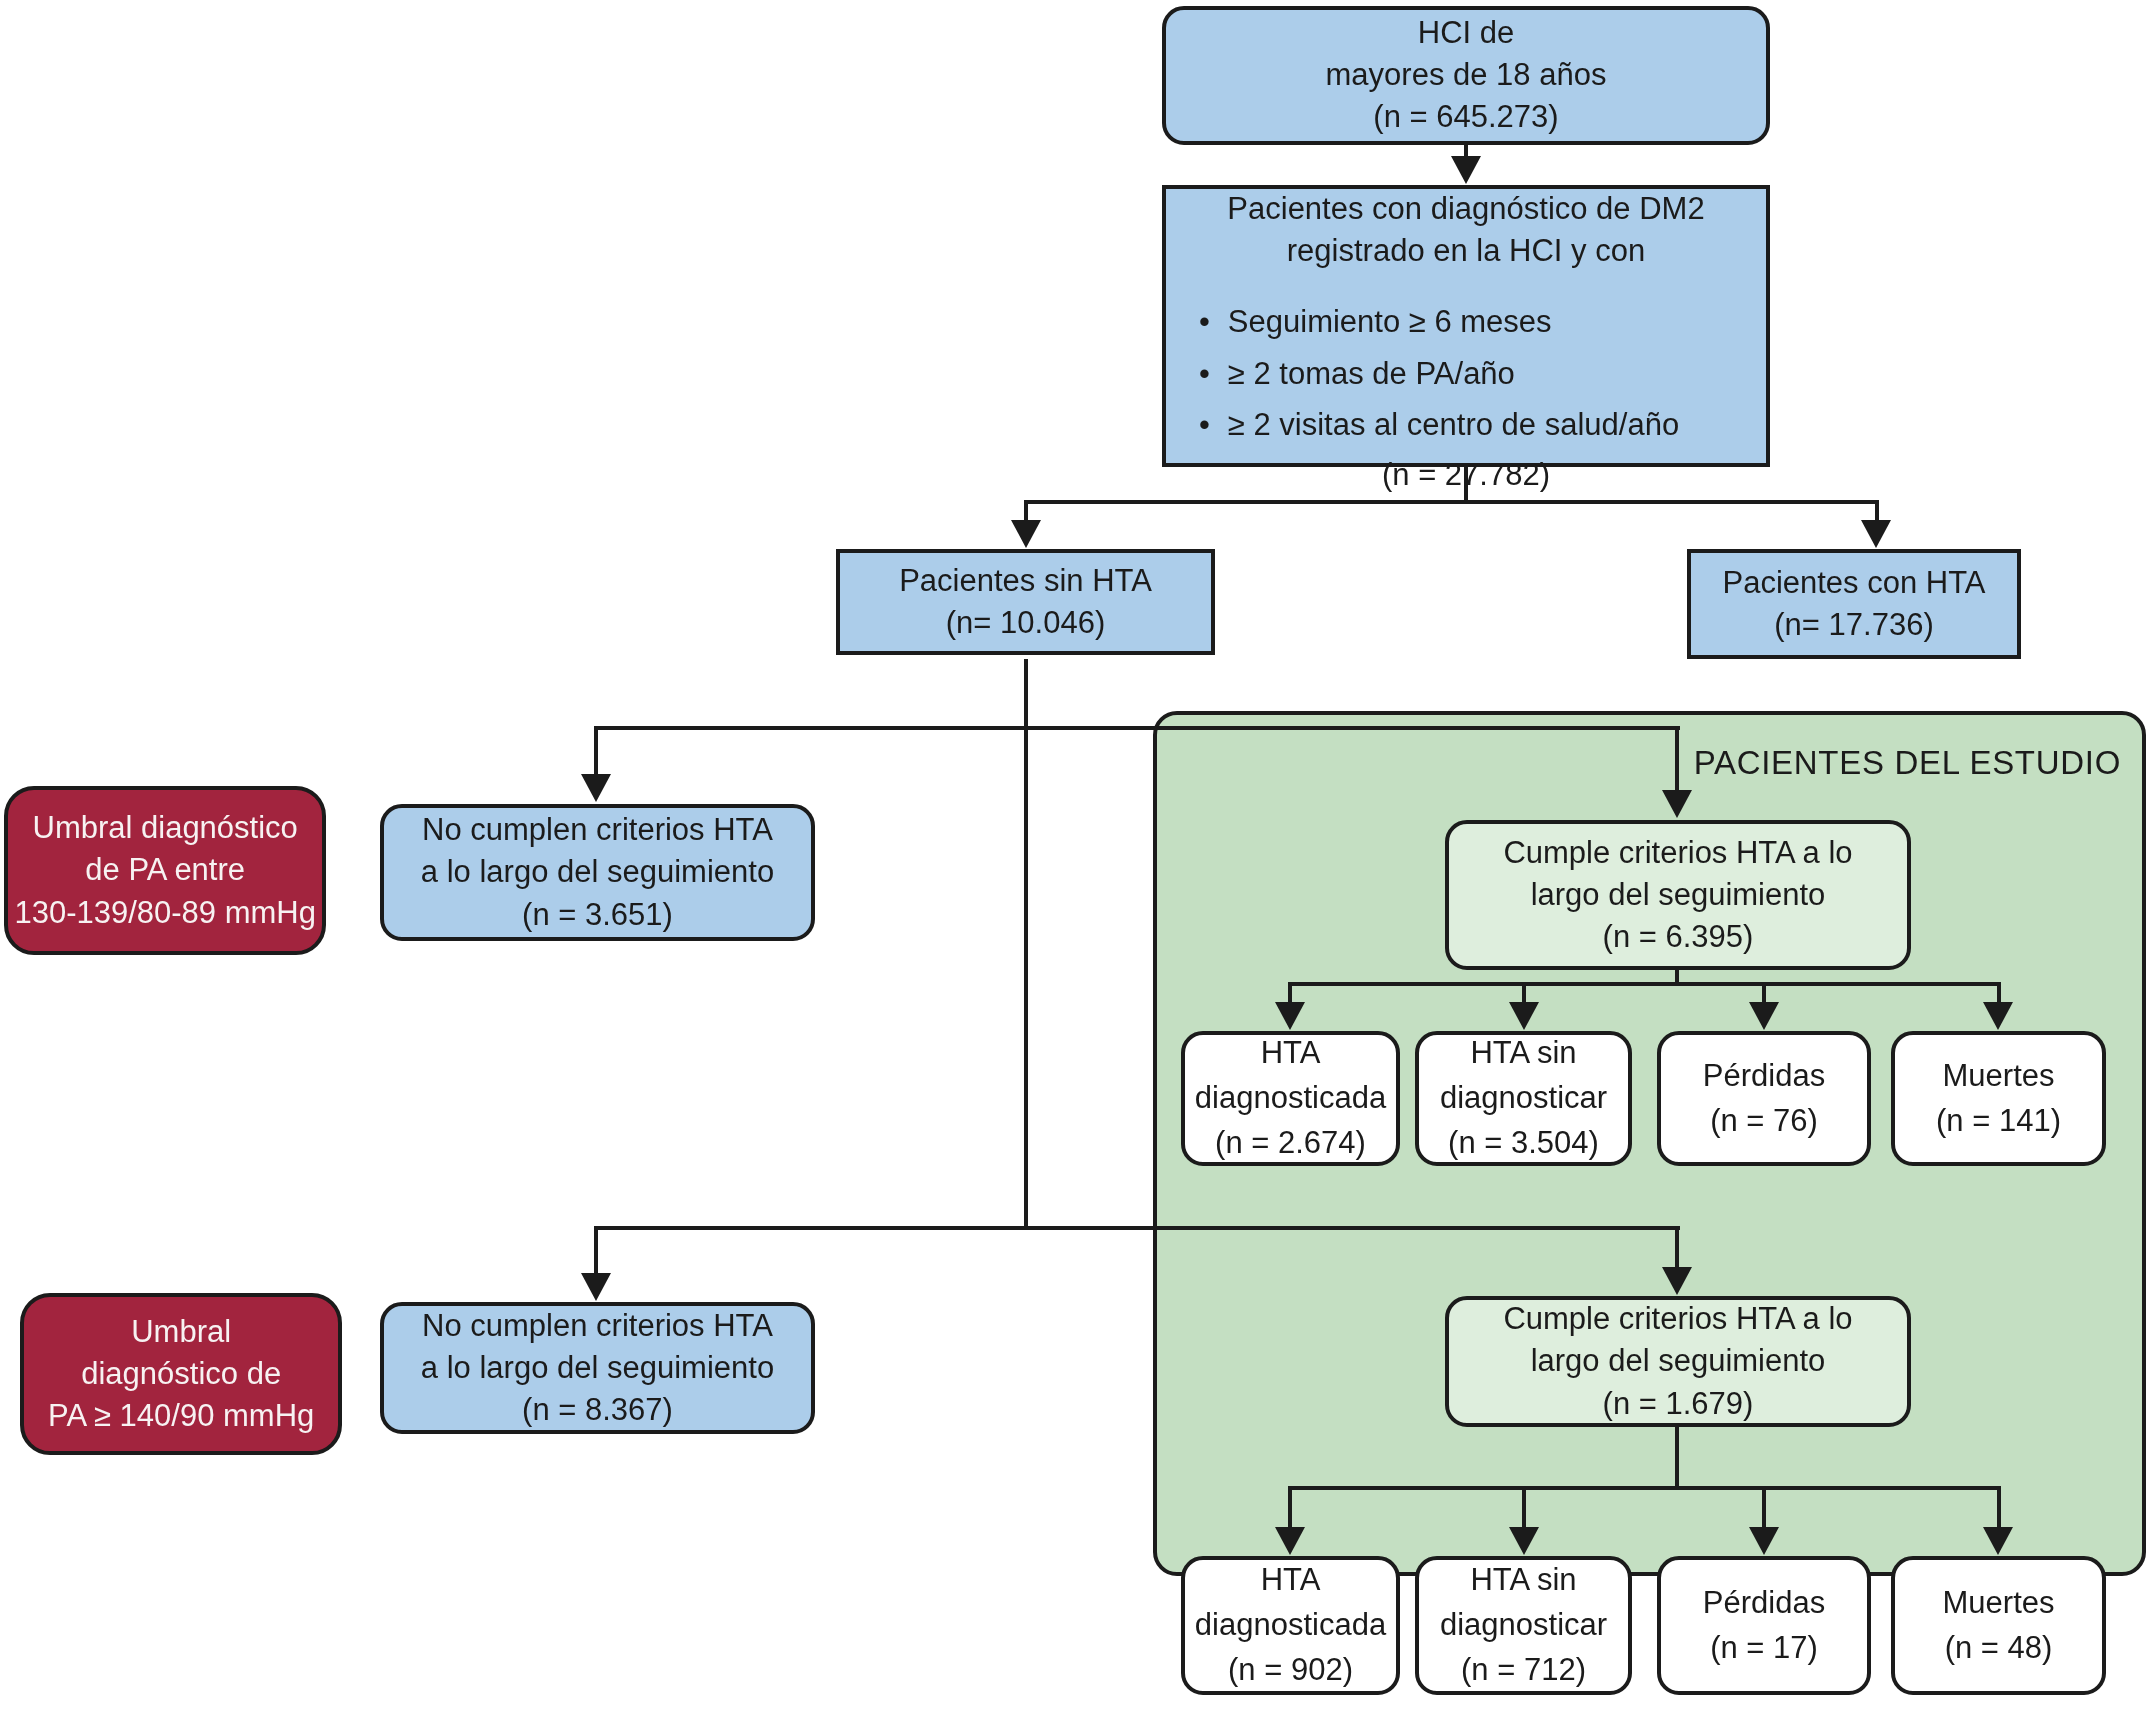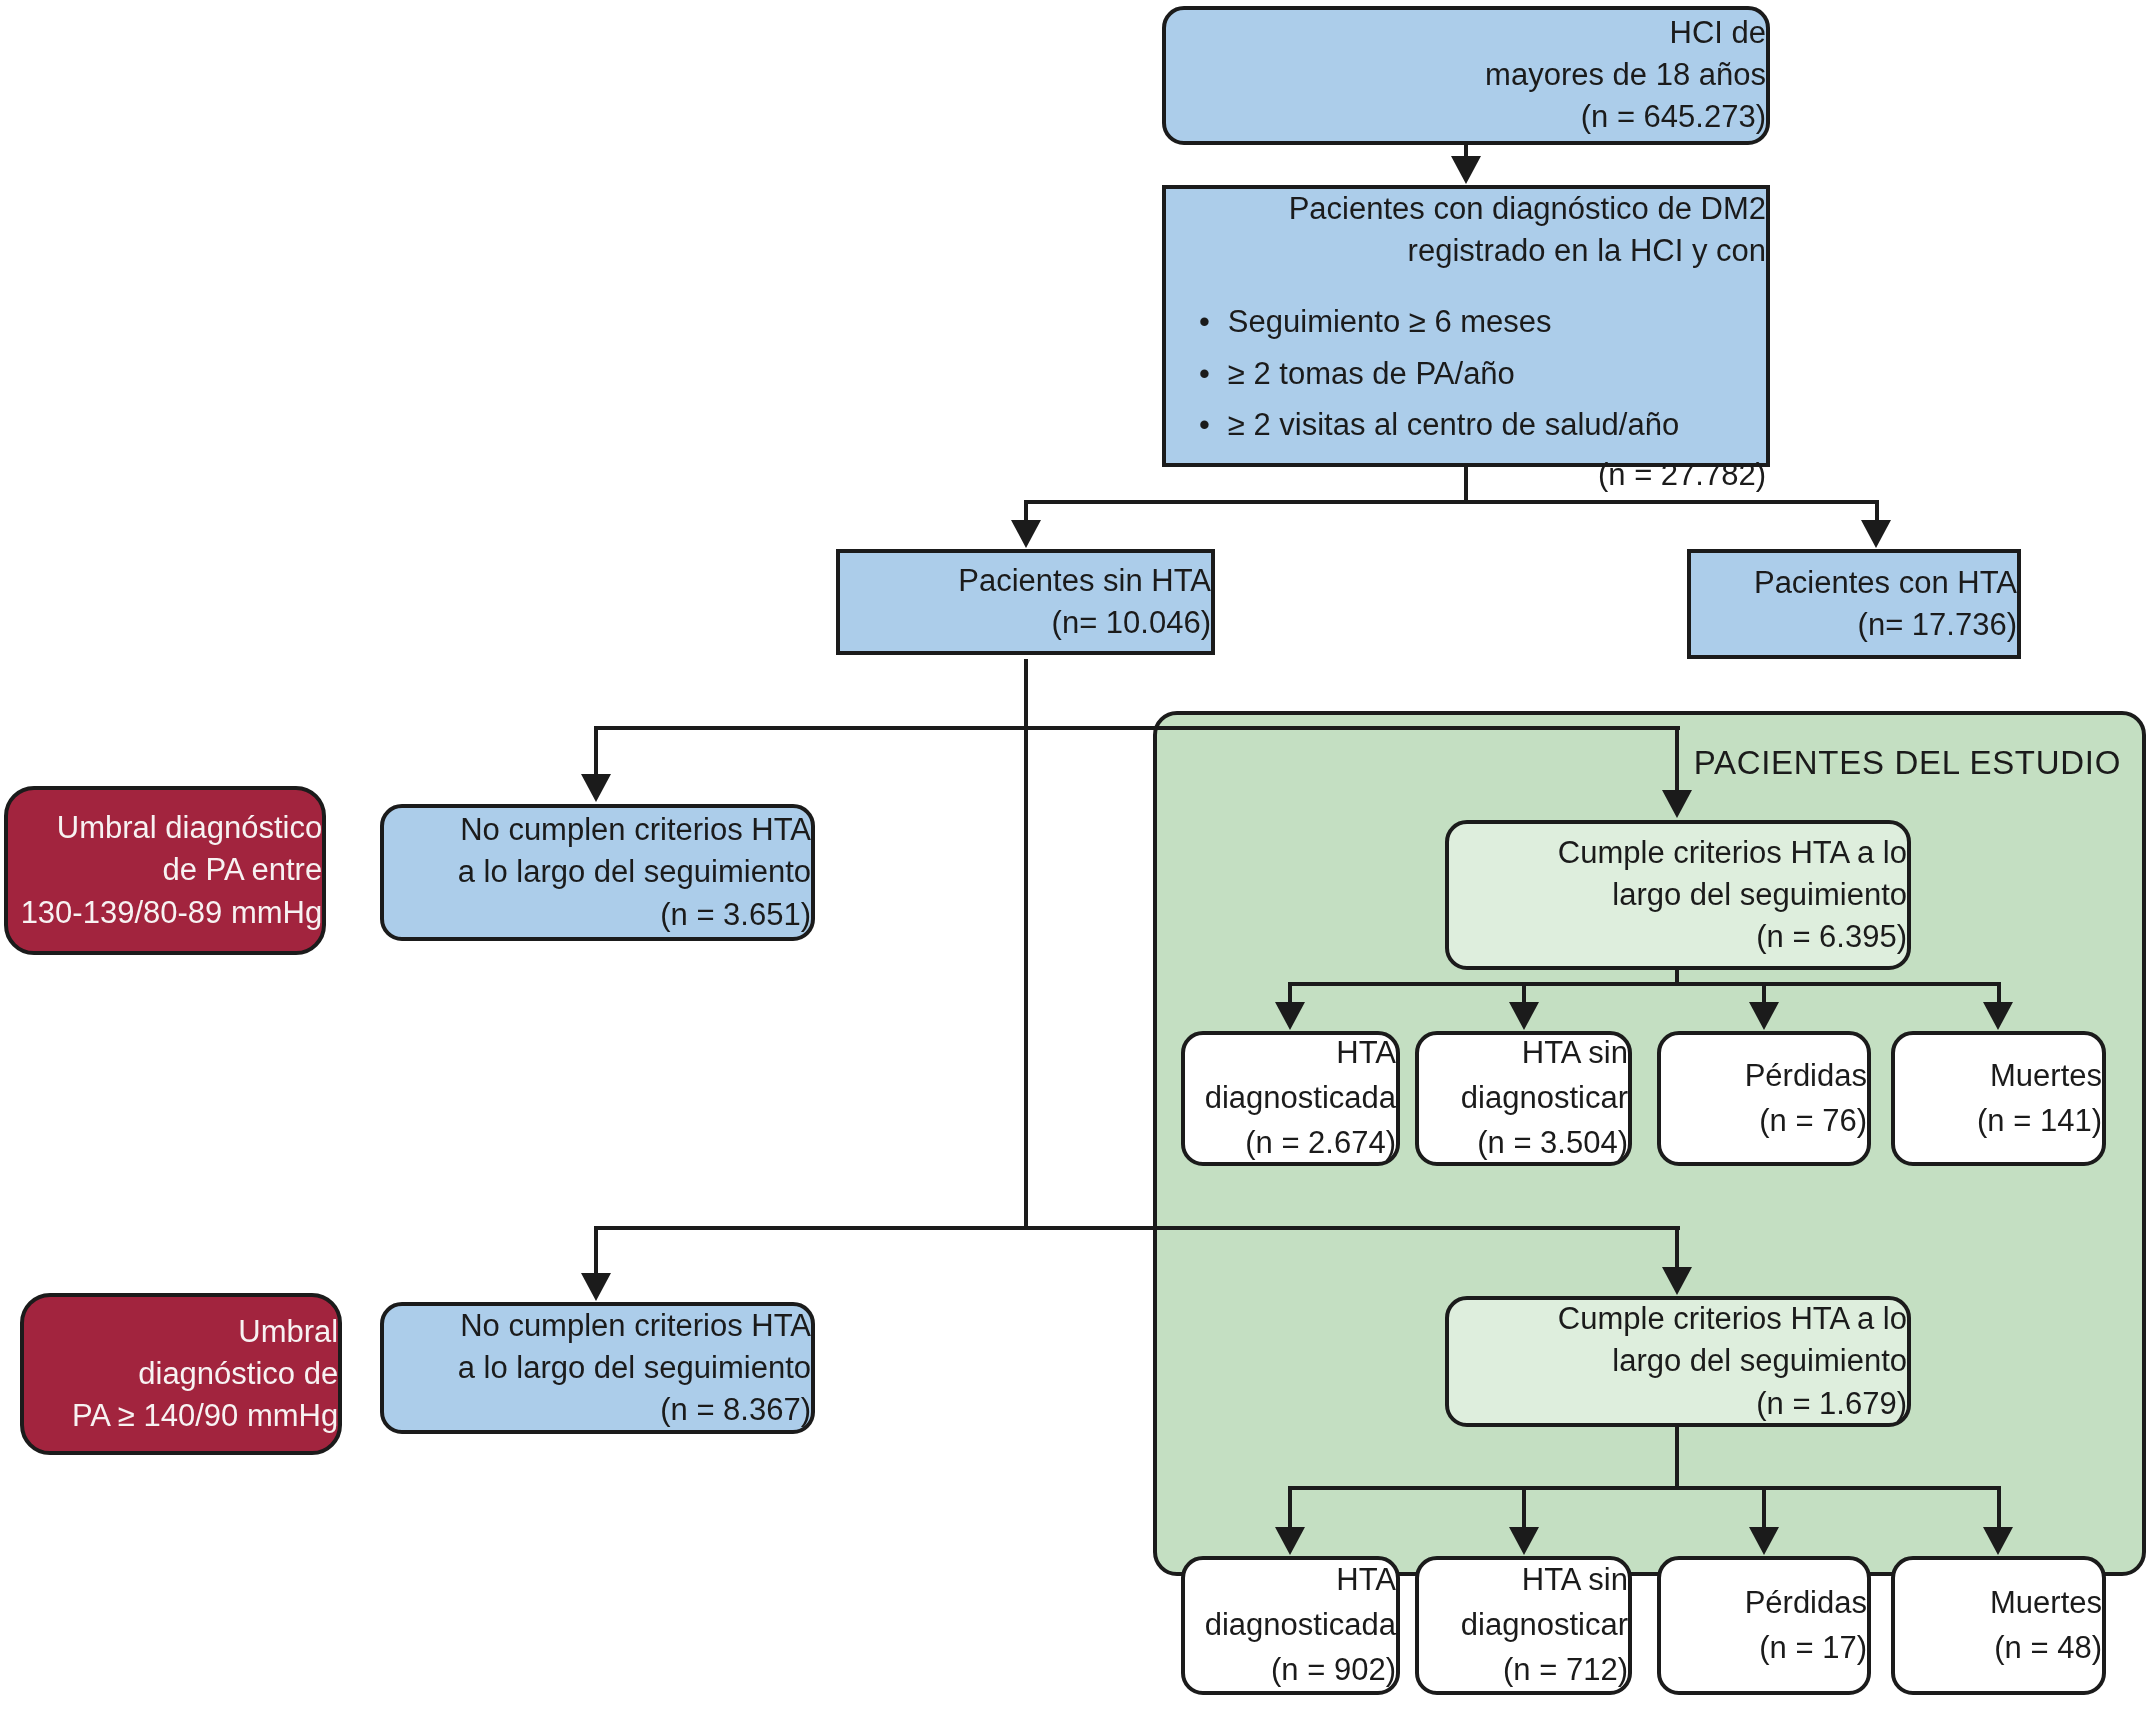--- a/index.html
+++ b/index.html
@@ -6,21 +6,21 @@
     --blue: #accdea; --red: #a2243e; --green_panel: #c4dfc2;
     --green_light: #deeedd; --white: #ffffff; --line: #1b1b1b; --ink: #1b1b1b;
   }
   html, body { margin:0; padding:0; background:#ffffff; }
   #stage {
     position:relative; width:2151px; height:1730px; background:#ffffff;
     font-family:"Liberation Sans", sans-serif; color:var(--ink);
   }
   .box {
     position:absolute; box-sizing:border-box; border:4.2px solid var(--line);
-    display:flex; flex-direction:column; align-items:flex-end; justify-content:center;
+    display:flex; flex-direction:column; align-items:center; justify-content:center;
     text-align:center; font-size:31px; line-height:1.36; z-index:3; background:var(--blue);
   }
   .box span { white-space:nowrap; }
   .rounded { border-radius:22px; }
   .white-box { background:var(--white); border-radius:22px; line-height:1.45; }
   .lightgreen { background:var(--green_light); }
   .red-box { background:var(--red); color:#f7f2f2; border-radius:30px; }
   .green-panel {
     position:absolute; box-sizing:border-box; border:4.9px solid var(--line);
     background:var(--green_panel); z-index:1;

